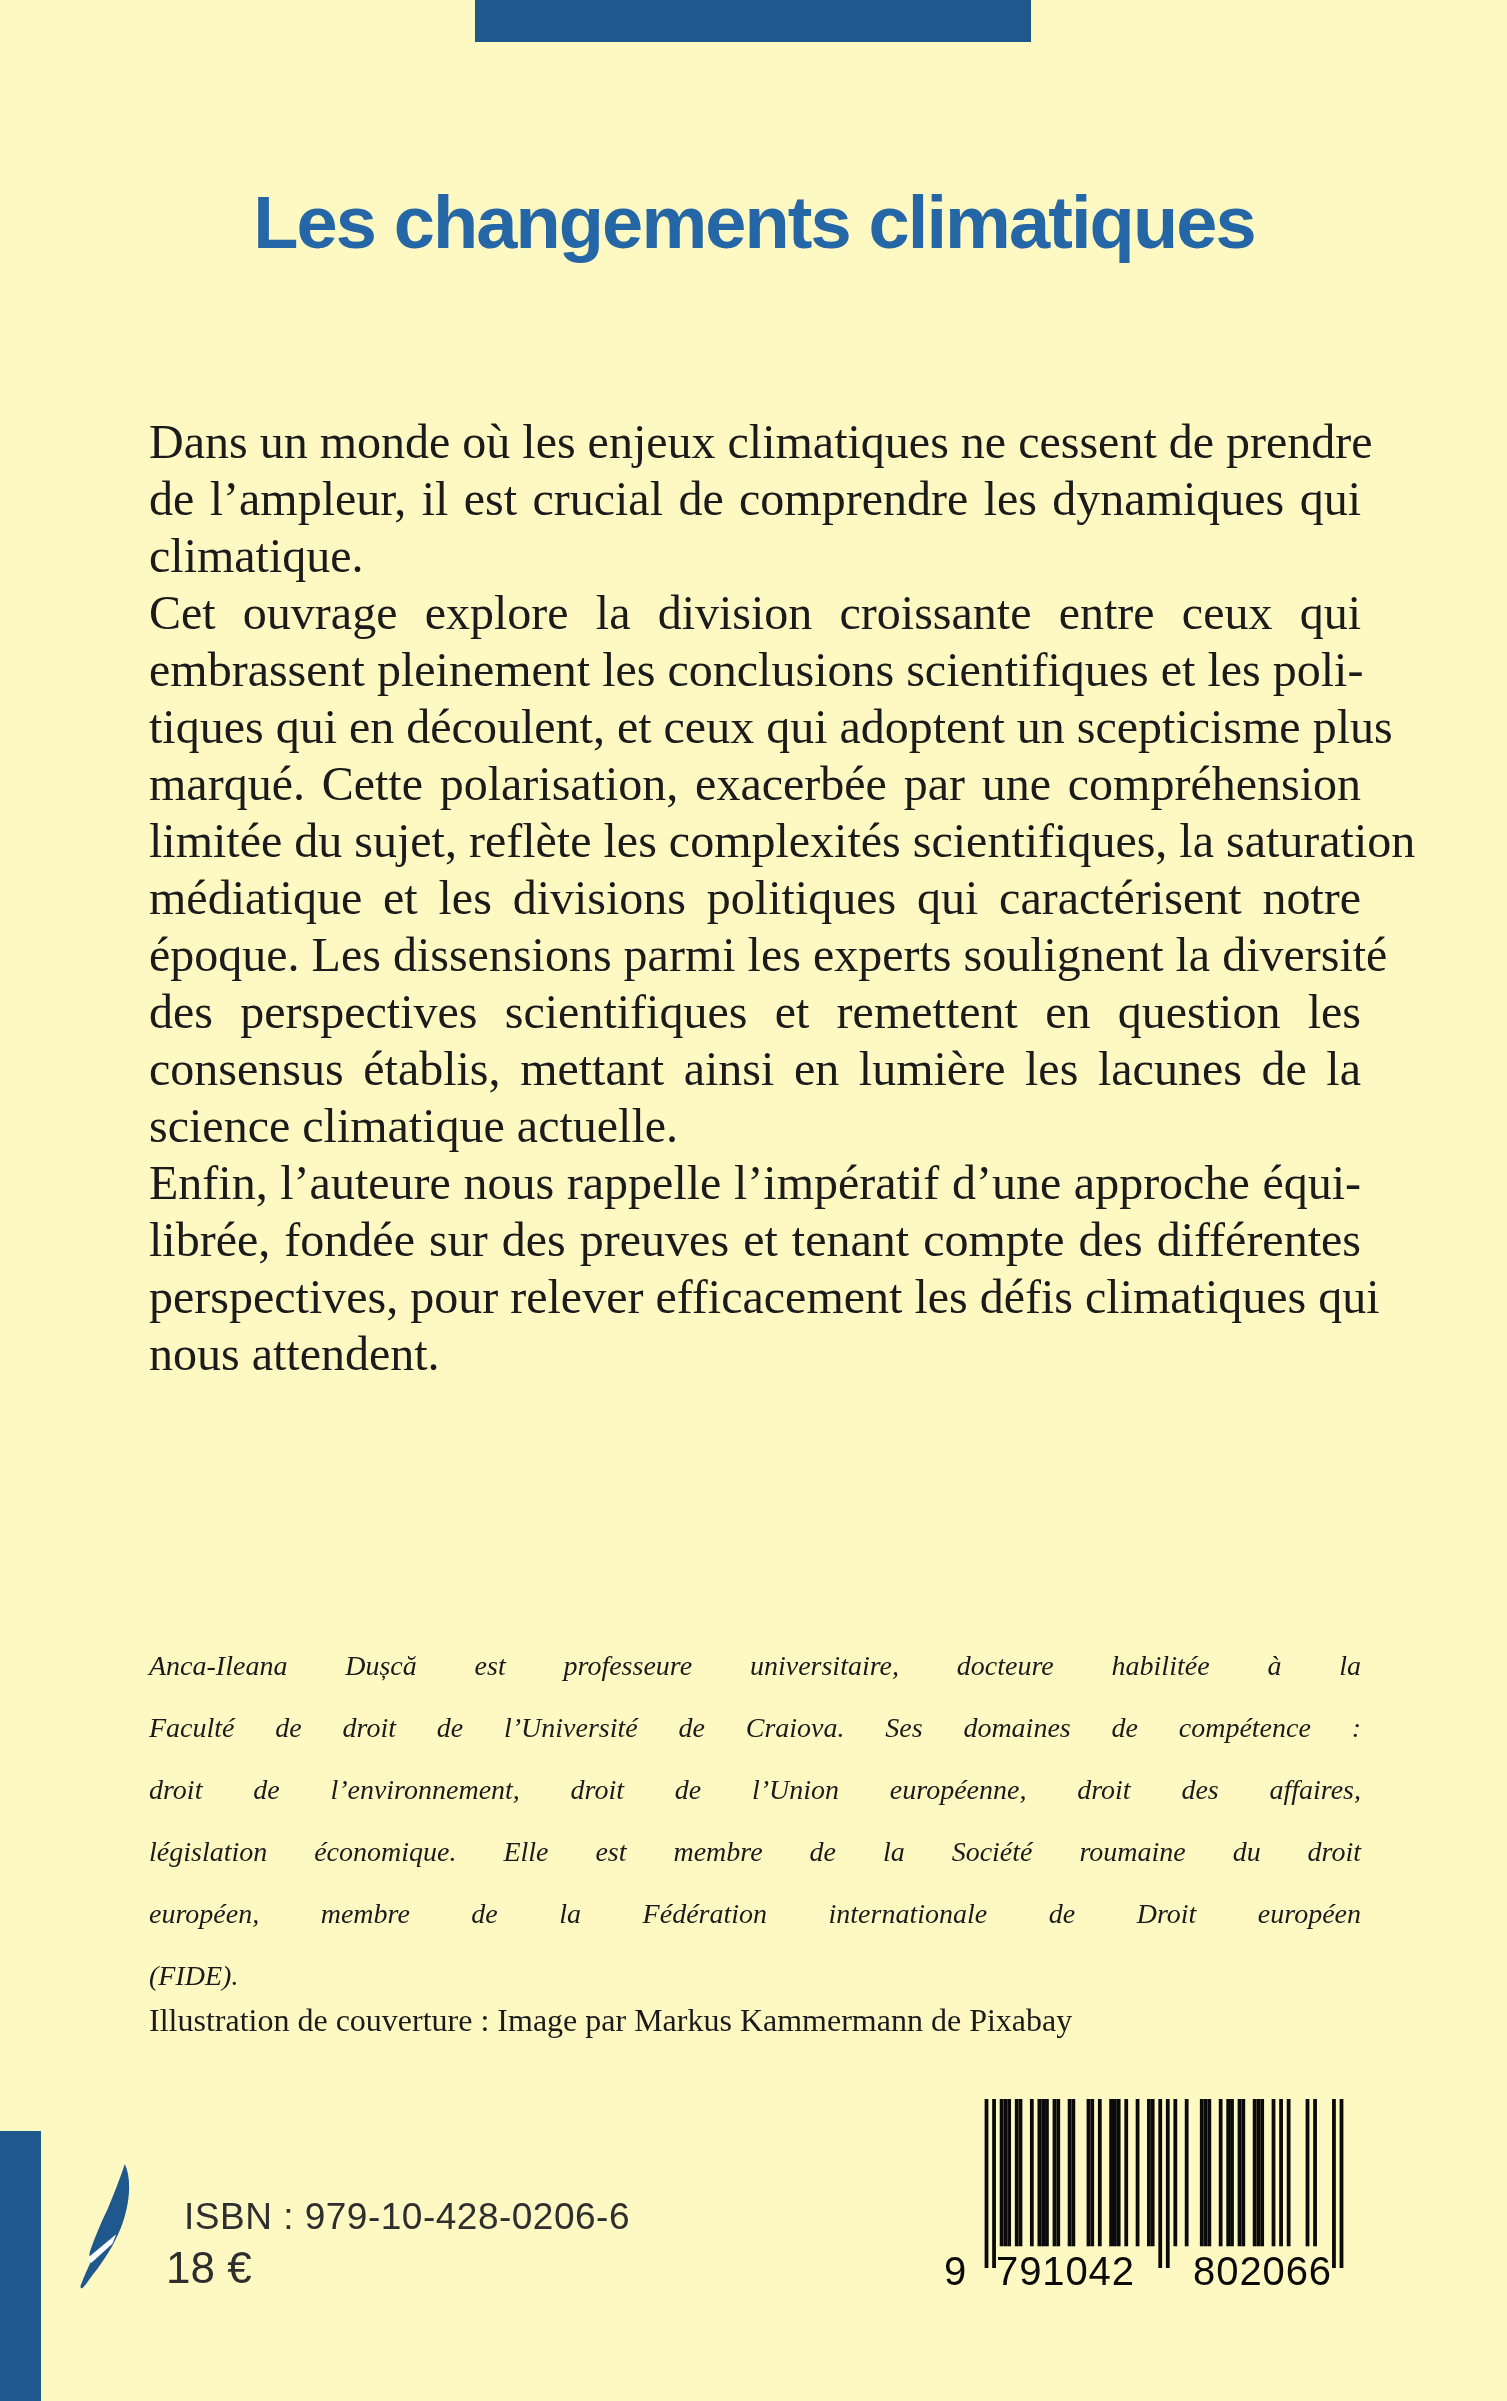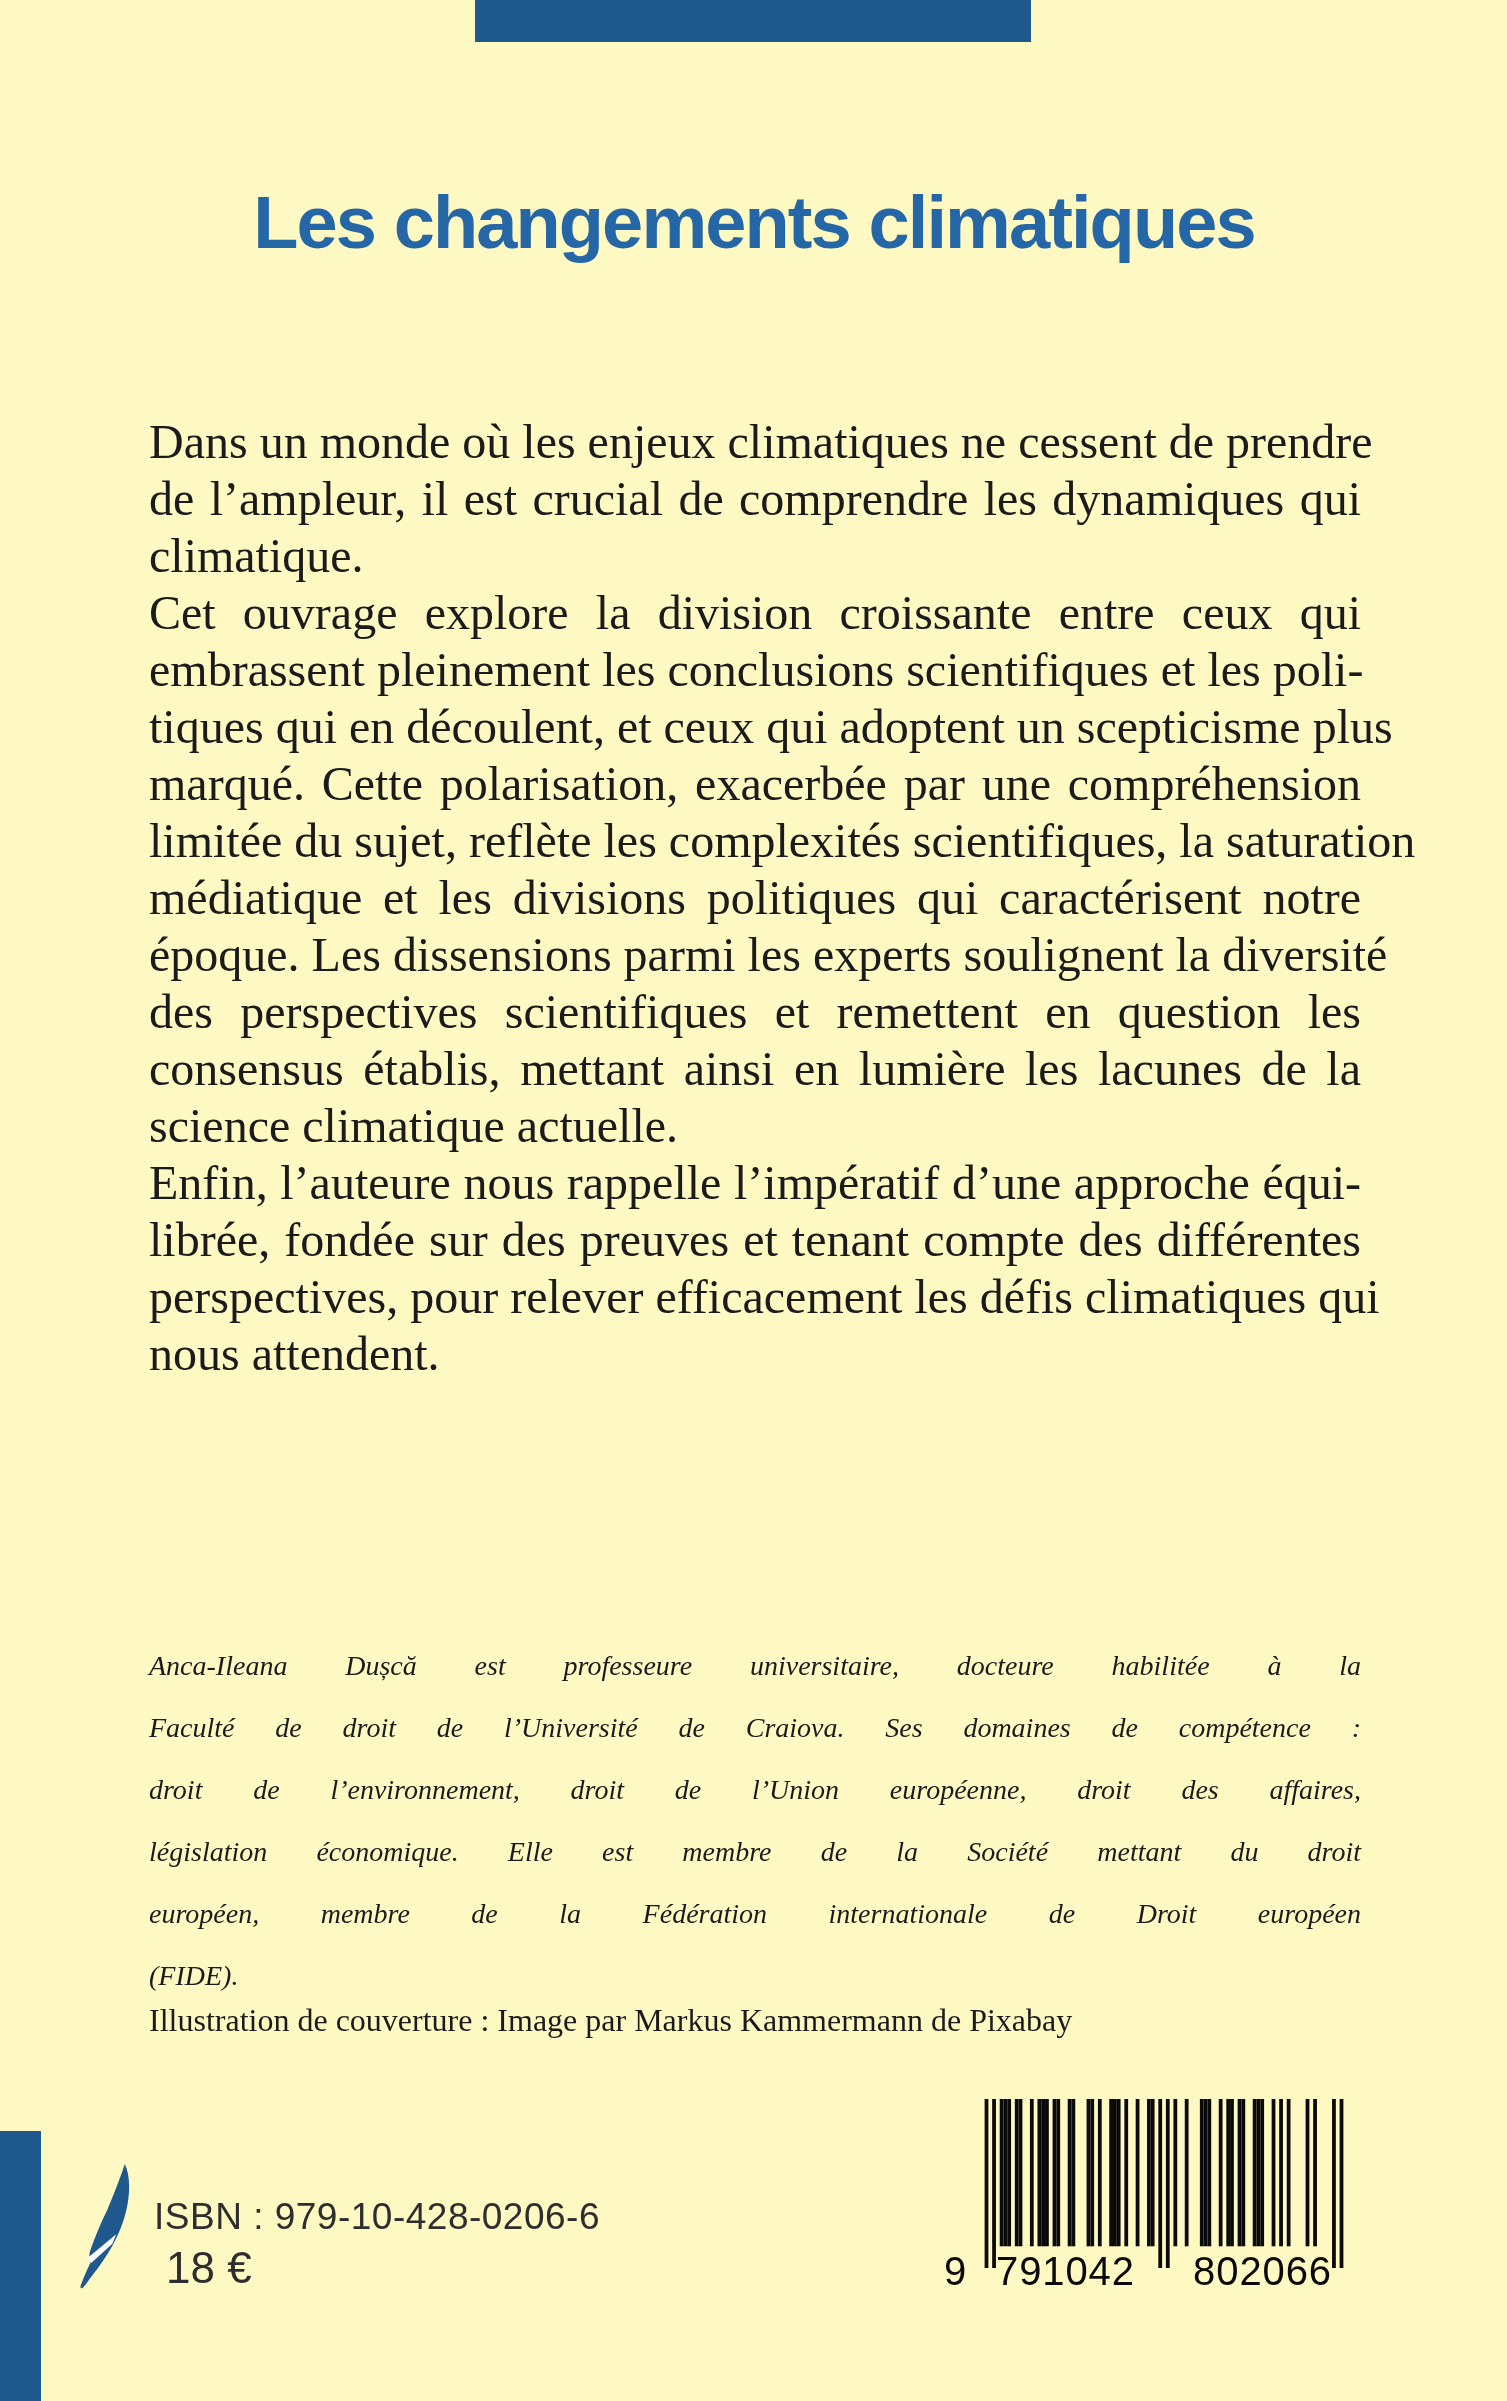--- a/index.html
+++ b/index.html
@@ -63,21 +63,21 @@
     position: absolute;
     left: 0; top: 2131px; width: 41px; height: 271px;
     background: #1f588c;
   }
   .feather {
     position: absolute;
     left: 78px; top: 2163px; width: 61px; height: 127px;
   }
   .isbn {
     position: absolute;
-    left: 154px; top: 2196px;
+    left: 184px; top: 2196px;
     font-family: "Liberation Sans", sans-serif;
     font-size: 37px;
     letter-spacing: 0.5px;
     color: #2e2e2e;
     white-space: nowrap;
   }
   .price {
     position: absolute;
     left: 166px; top: 2243px;
     font-family: "Liberation Sans", sans-serif;
@@ -126,21 +126,21 @@
       <div class="bline">Enfin, l’auteure nous rappelle l’impératif d’une approche équi-</div>
       <div class="bline">librée, fondée sur des preuves et tenant compte des différentes</div>
       <div class="bline">perspectives, pour relever efficacement les défis climatiques qui</div>
       <div class="bline endline">nous attendent.</div>
     </div>
 
   <div class="bio">
       <div class="bline">Anca-Ileana Dușcă est professeure universitaire, docteure habilitée à la</div>
       <div class="bline">Faculté de droit de l’Université de Craiova. Ses domaines de compétence :</div>
       <div class="bline">droit de l’environnement, droit de l’Union européenne, droit des affaires,</div>
-      <div class="bline">législation économique. Elle est membre de la Société mettant du droit</div>
+      <div class="bline">législation économique. Elle est membre de la Société roumaine du droit</div>
       <div class="bline">européen, membre de la Fédération internationale de Droit européen</div>
       <div class="bline endline">(FIDE).</div>
     </div>
 
   <div class="credit">Illustration de couverture : Image par Markus Kammermann de Pixabay</div>
 
   <div class="left-stripe"></div>
 
   <svg class="feather" viewBox="0 0 60 132" xmlns="http://www.w3.org/2000/svg">
     <path fill="#1f588c" d="M47,1 C55,18 52,48 40,74 C32,92 21,107 10,121 C8,124 5,128 3,130 C1,131 0,129 2,125 C5,117 9,108 14,98 C11,100 9,97 11,91 C16,77 22,62 29,48 C35,34 42,16 47,1 Z"></path>

